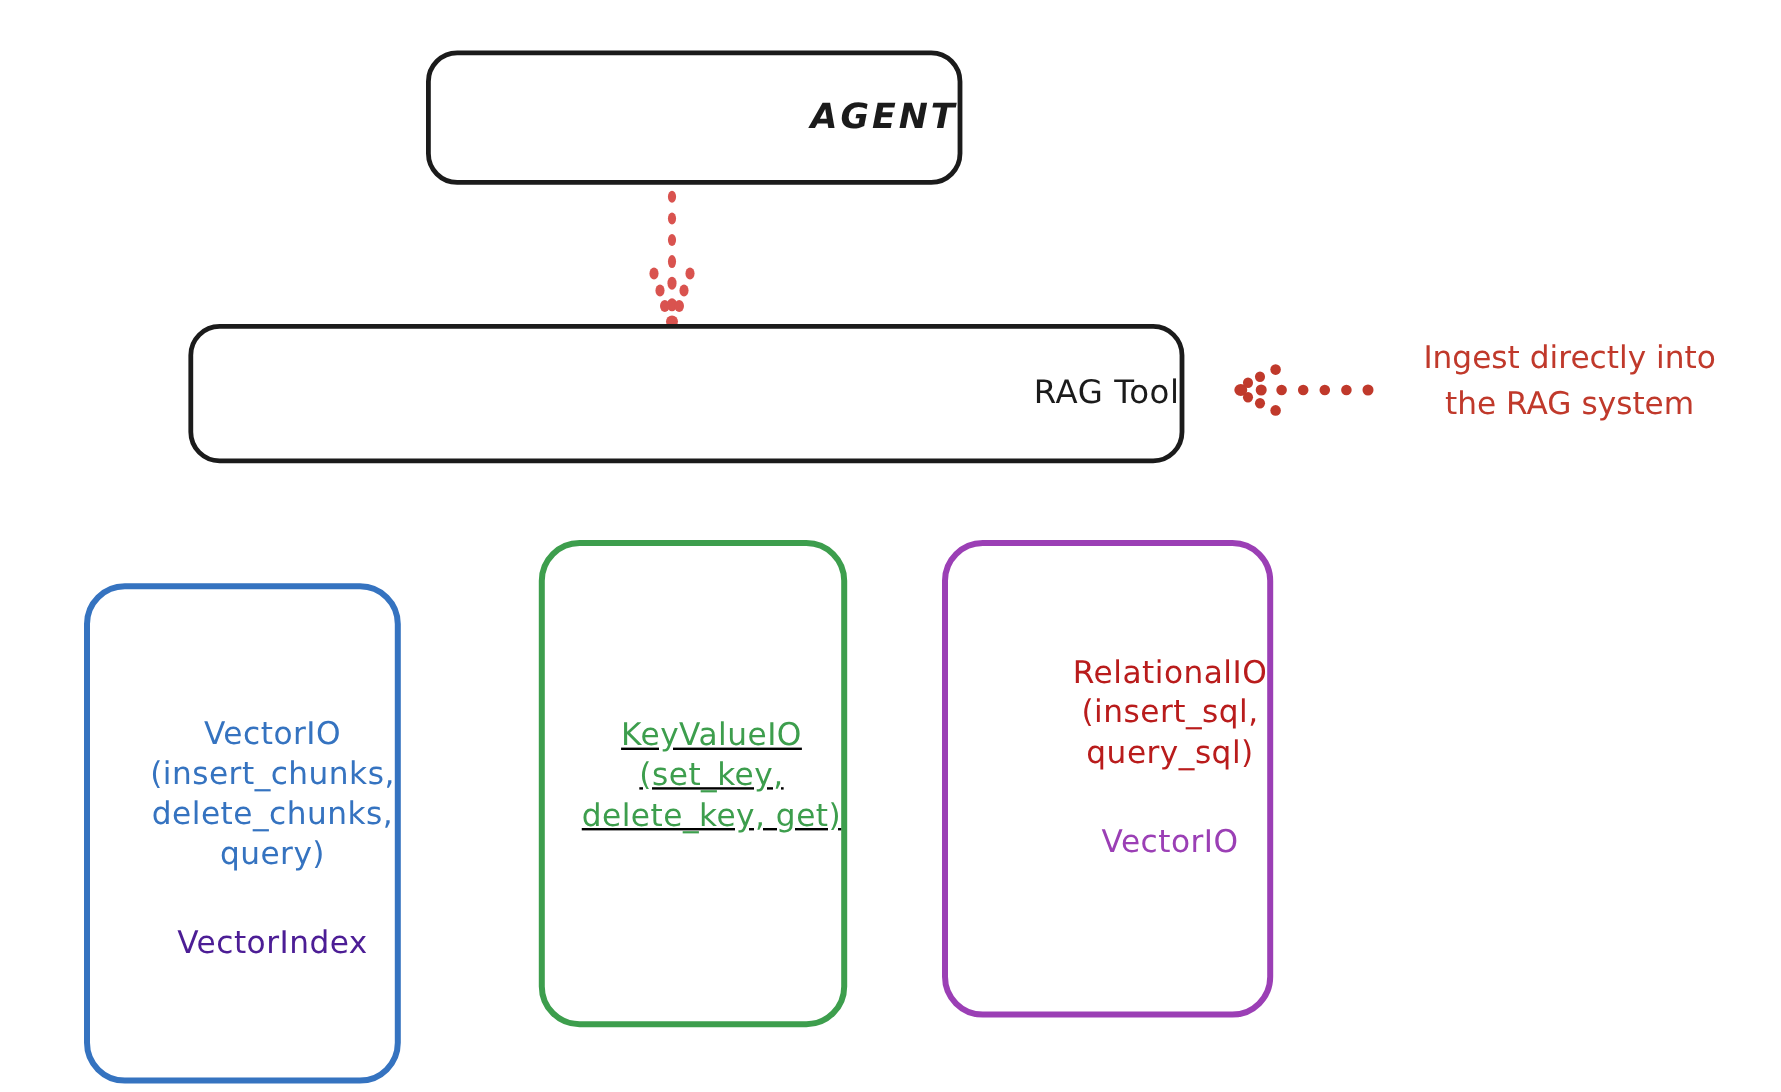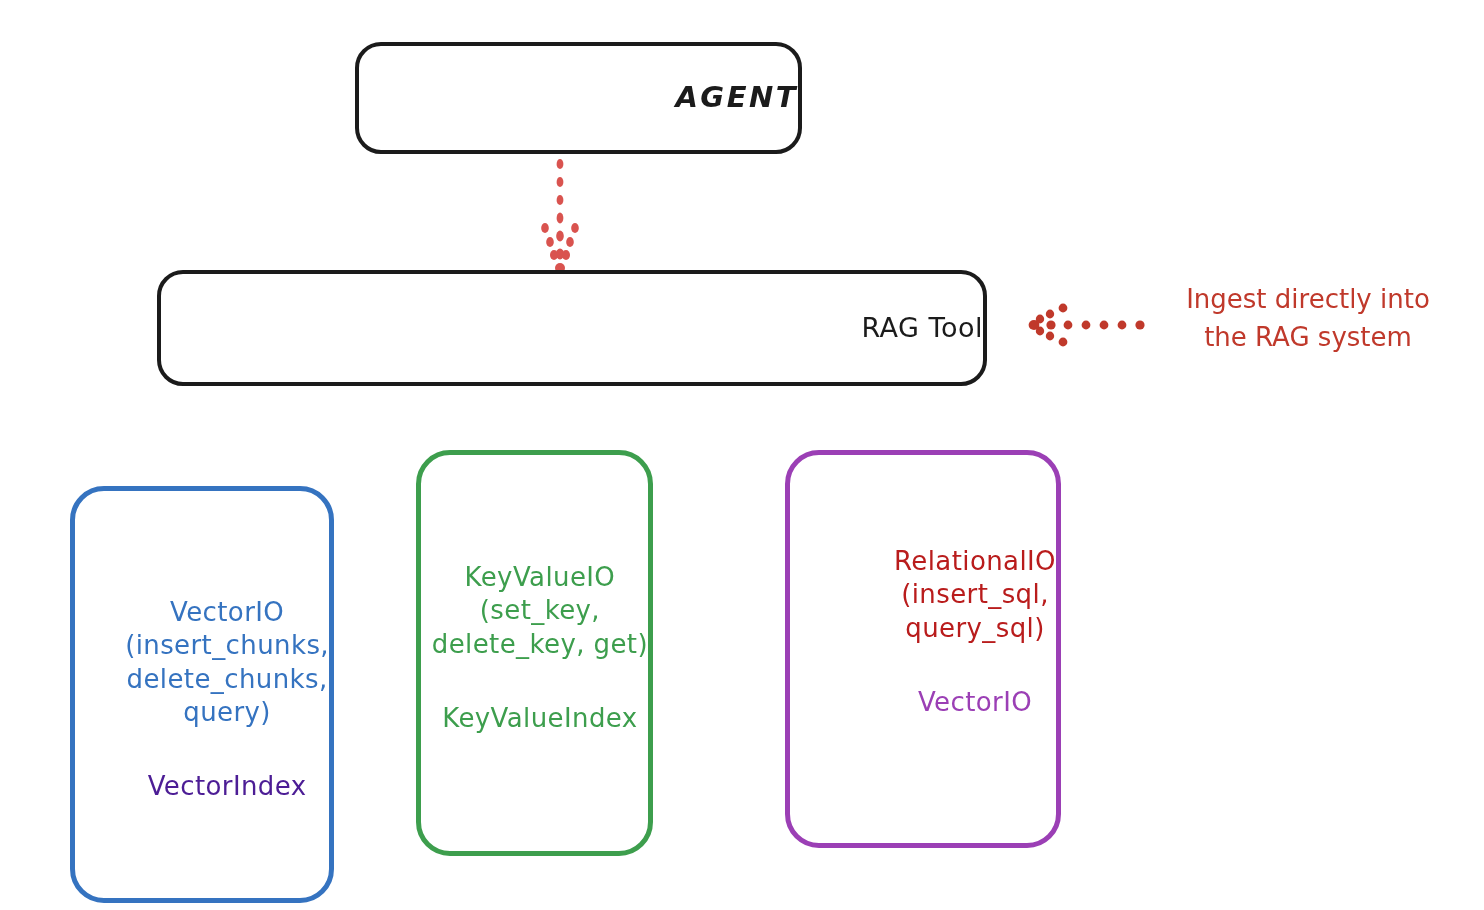--- a/index.html
+++ b/index.html
@@ -74,25 +74,26 @@
   }
   #vectorio-node {
     left: 70px;
     top: 450px;
     width: 264px;
     height: 417px;
     border-color: #3573c0;
     margin-top: 36px;
   }
   #keyvalueio-node {
-    left: 416px;
+    left: 449px;
     top: 450px;
-    width: 237px;
+    width: 257px;
     height: 406px;
     border-color: #3d9e4d;
+    text-decoration: underline;
   }
   #relationalio-node {
     left: 785px;
     top: 450px;
     width: 276px;
     height: 398px;
     border-color: #9b3fb5;
   }
   #vectorio-node .node-label,
   #keyvalueio-node .node-label,
@@ -219,21 +220,20 @@
 query)</div>
       <div class="node-sublabel">VectorIndex</div>
     </div>
   </div>
 
   <div class="node box-color" id="keyvalueio-node">
     <div class="inner">
       <div class="node-label">KeyValueIO
 (set_key,
 delete_key, get)</div>
-      <div class="node-sublabel">KeyValueIndex</div>
     </div>
   </div>
 
   <div class="node box-color" id="relationalio-node">
     <div class="inner">
       <div class="node-label">RelationalIO
 (insert_sql,
 query_sql)</div>
       <div class="node-sublabel">VectorIO</div>
     </div>

